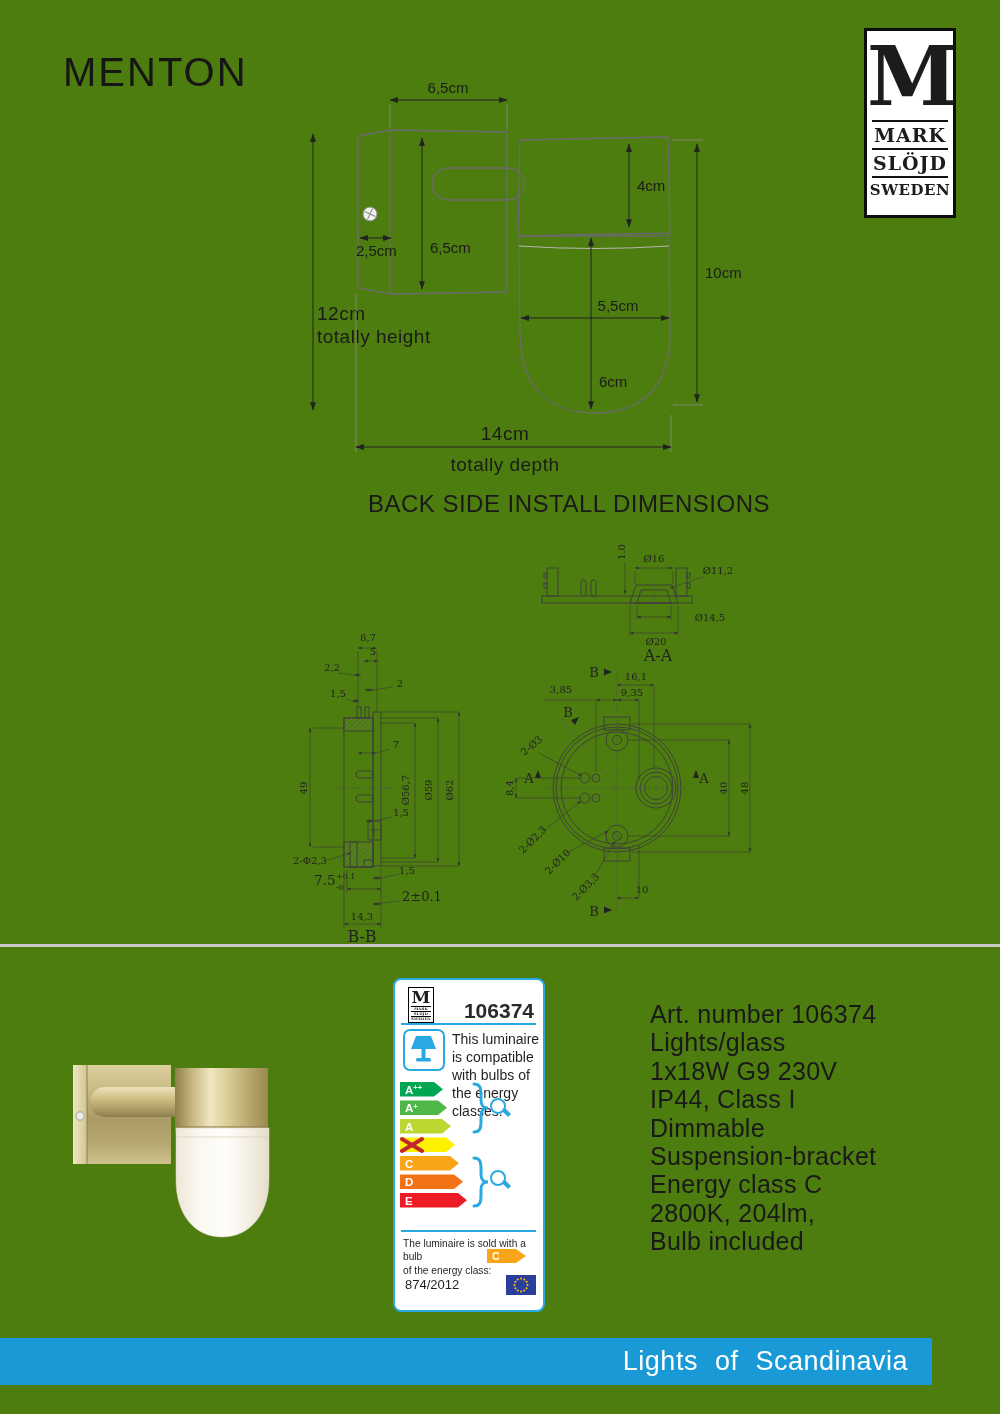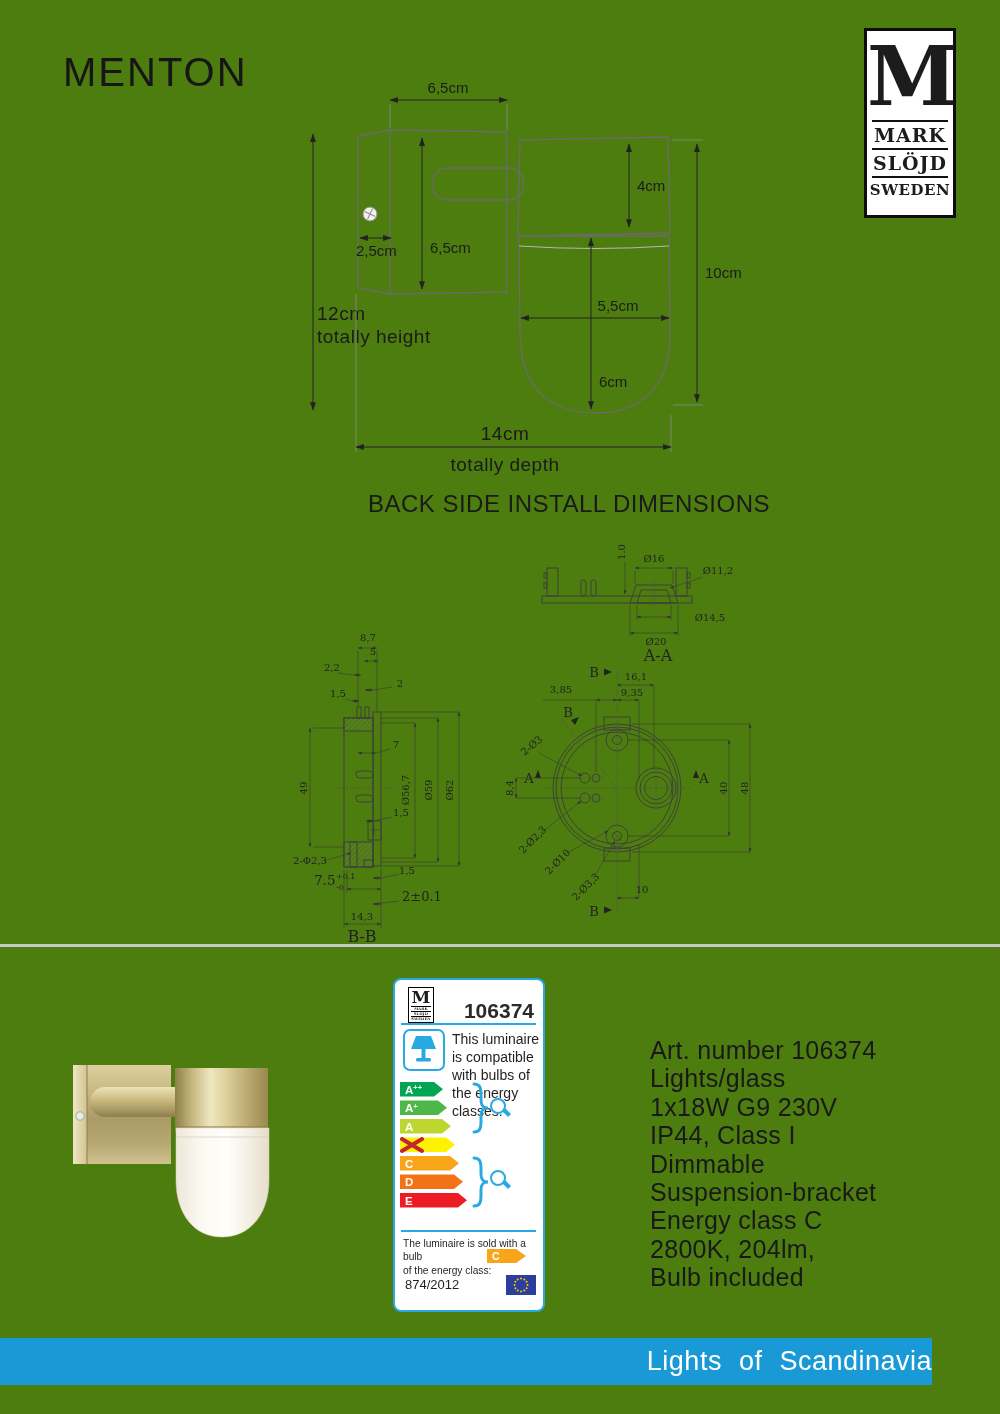--- a/index.html
+++ b/index.html
@@ -44,25 +44,25 @@
   .elabel .minilogo .m{font-family:"DejaVu Serif",serif;font-weight:bold;font-size:17px;line-height:18px;}
   .elabel .minilogo .tw{font-family:"DejaVu Serif",serif;font-weight:bold;font-size:3.6px;line-height:4.2px;letter-spacing:.2px;border-top:.5px solid #000;margin:0 2px;}
   .elabel .art{position:absolute;right:9px;top:11px;font-size:21px;font-weight:bold;color:#2b2a29;margin-top:8px;}
   .elabel .hr{position:absolute;left:6px;width:135px;height:2px;background:#29a9e1;}
   .elabel .iconbox{position:absolute;left:8px;top:49px;width:42px;height:42px;border:2.5px solid #29a9e1;
           border-radius:7px;box-sizing:border-box;}
   .elabel .compat{position:absolute;left:57px;top:51px;width:90px;font-size:14px;line-height:1.28;color:#221f1f;}
   .elabel .sold{position:absolute;left:8px;top:257px;width:138px;font-size:10.2px;line-height:1.3;color:#221f1f;}
   .elabel .reg{position:absolute;left:10px;top:297px;font-size:13px;font-weight:normal;color:#231f20;}
 
-  .pinfo{left:650px;top:1036px;font-size:25px;line-height:28.4px;letter-spacing:.3px;color:#191919;}
+  .pinfo{left:650px;top:1000px;font-size:25px;line-height:28.4px;letter-spacing:.3px;color:#191919;}
 
   .banner{left:0;top:1338px;width:932px;height:47px;background:#199ad6;color:#fff;
           text-align:right;font-size:27px;line-height:47px;letter-spacing:.5px;word-spacing:9px;
-          box-sizing:border-box;}
+          padding-right:24px;box-sizing:border-box;}
 </style>
 </head>
 <body>
 
 <div class="page">
 
   <div class="abs title">MENTON</div>
 
   <div class="abs logo-box">
     <div class="logo-m">M</div>

